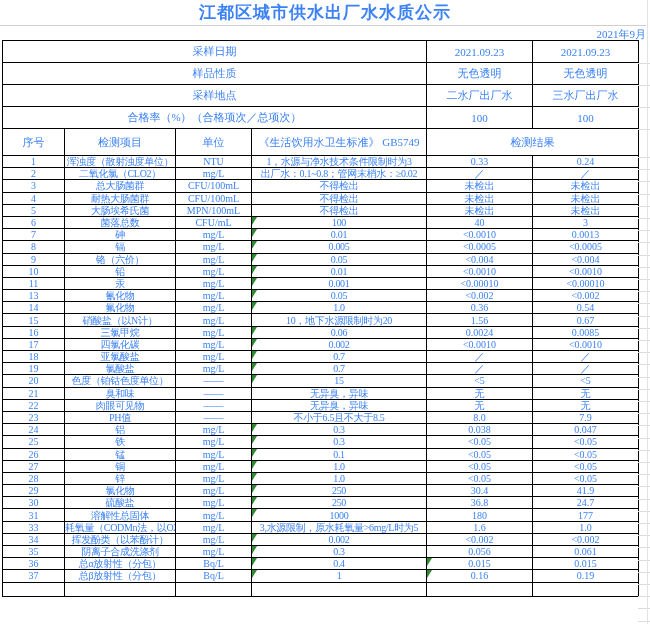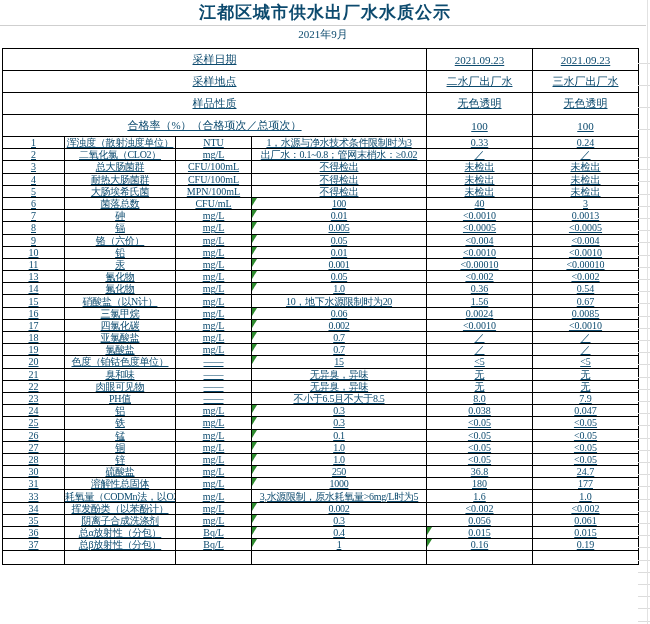--- a/index.html
+++ b/index.html
@@ -1,23 +1,23 @@
 <!DOCTYPE html>
 <html><head>
 <meta charset="utf-8">
 <style>
   html,body{margin:0;padding:0;background:#fff;}
   #page{position:relative;width:650px;height:624px;background:#ffffff;overflow:hidden;
-        font-family:"Liberation Serif","DejaVu Serif",serif;color:#0c4a6e;}
+        font-family:"Liberation Serif","DejaVu Serif",serif;color:#3b82f6;}
   #title{position:absolute;top:0;left:0;width:650px;height:25px;line-height:25px;
          text-align:center;font-weight:bold;font-size:17px;letter-spacing:1px;}
   #period{position:absolute;top:25px;left:0;width:646px;height:17px;line-height:16px;
-          text-align:center;font-size:11px;border-top:1px solid #cfcfcf;box-sizing:border-box;}
-  table#main{position:absolute;top:48px;left:2px;width:636px;border-collapse:collapse;
-             table-layout:fixed;text-decoration:underline;}
+          text-align:right;font-size:11px;border-top:1px solid #cfcfcf;box-sizing:border-box;}
+  table#main{position:absolute;top:40px;left:2px;width:636px;border-collapse:collapse;
+             table-layout:fixed;}
   #main td{border:1px solid #000;padding:0;margin:0;overflow:hidden;white-space:nowrap;
            text-align:center;vertical-align:middle;position:relative;box-sizing:border-box;}
   tr.info{height:22px;}
   tr.info td{font-size:11px;}
   tr.hdr{height:27px;}
   tr.hdr td{font-size:11px;}
   tbody#data-rows tr{height:12.2px;}
   tbody#data-rows td{font-size:10px;line-height:11px;}
   td.c-item{text-align:left;padding-left:3px;font-size:9.5px;letter-spacing:-0.3px;}
   td.c-std{letter-spacing:-0.3px;}
@@ -50,33 +50,40 @@
         <col style="width:106px">
         <col style="width:106px">
     </colgroup>
     <tbody>
       <tr class="info">
         <td colspan="4">采样日期</td>
         <td>2021.09.23</td>
         <td>2021.09.23</td>
       </tr>
       <tr class="info">
+        <td colspan="4">样品性质</td>
+        <td>无色透明</td>
+        <td>无色透明</td>
+      </tr>
+      <tr class="info">
         <td colspan="4">采样地点</td>
         <td>二水厂出厂水</td>
         <td>三水厂出厂水</td>
-      </tr>
-      <tr class="info">
-        <td colspan="4">样品性质</td>
-        <td>无色透明</td>
-        <td>无色透明</td>
       </tr>
       <tr class="info">
         <td colspan="4">合格率（%）（合格项次／总项次）</td>
         <td>100</td>
         <td>100</td>
+      </tr>
+      <tr class="hdr">
+        <td>序号</td>
+        <td>检测项目</td>
+        <td>单位</td>
+        <td>《生活饮用水卫生标准》 GB5749</td>
+        <td colspan="2">检测结果</td>
       </tr>
     </tbody>
     <tbody id="data-rows">
         <tr>
           <td class="c-no">1</td>
           <td class="c-item">浑浊度（散射浊度单位）</td>
           <td class="c-unit">NTU</td>
           <td class="c-std">1，水源与净水技术条件限制时为3</td>
           <td class="c-res">0.33</td>
           <td class="c-res">0.24</td>
@@ -281,20 +288,28 @@
           <td class="c-res">&lt;0.05</td>
           <td class="c-res">&lt;0.05</td>
         </tr>
         <tr>
           <td class="c-no">28</td>
           <td class="c-item">锌</td>
           <td class="c-unit">mg/L</td>
           <td class="c-std fl">1.0</td>
           <td class="c-res">&lt;0.05</td>
           <td class="c-res">&lt;0.05</td>
+        </tr>
+        <tr>
+          <td class="c-no">29</td>
+          <td class="c-item">氯化物</td>
+          <td class="c-unit">mg/L</td>
+          <td class="c-std fl">250</td>
+          <td class="c-res">30.4</td>
+          <td class="c-res">41.9</td>
         </tr>
         <tr>
           <td class="c-no">30</td>
           <td class="c-item">硫酸盐</td>
           <td class="c-unit">mg/L</td>
           <td class="c-std fl">250</td>
           <td class="c-res">36.8</td>
           <td class="c-res">24.7</td>
         </tr>
         <tr>

